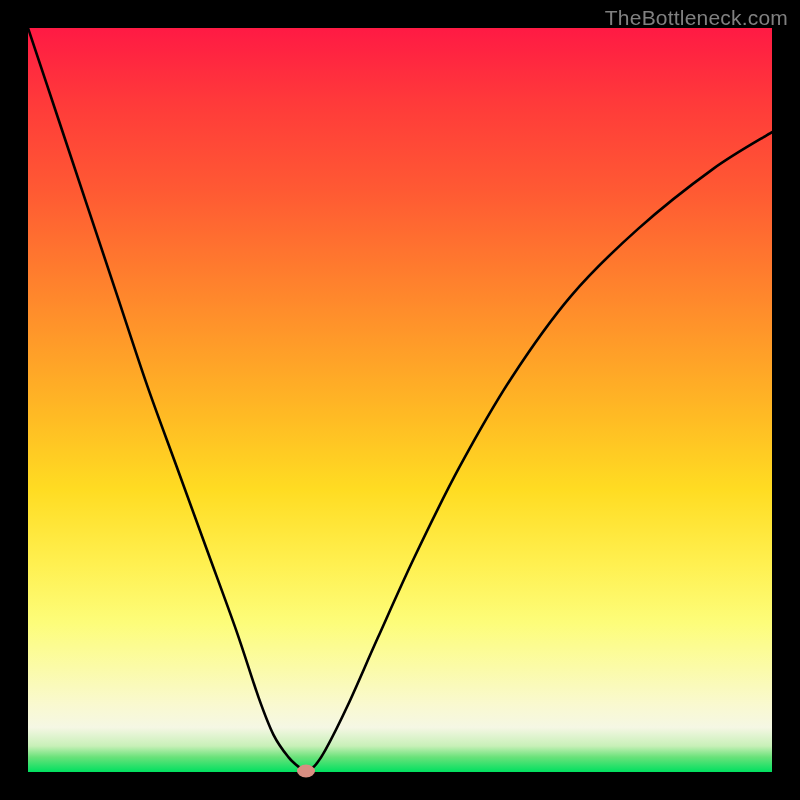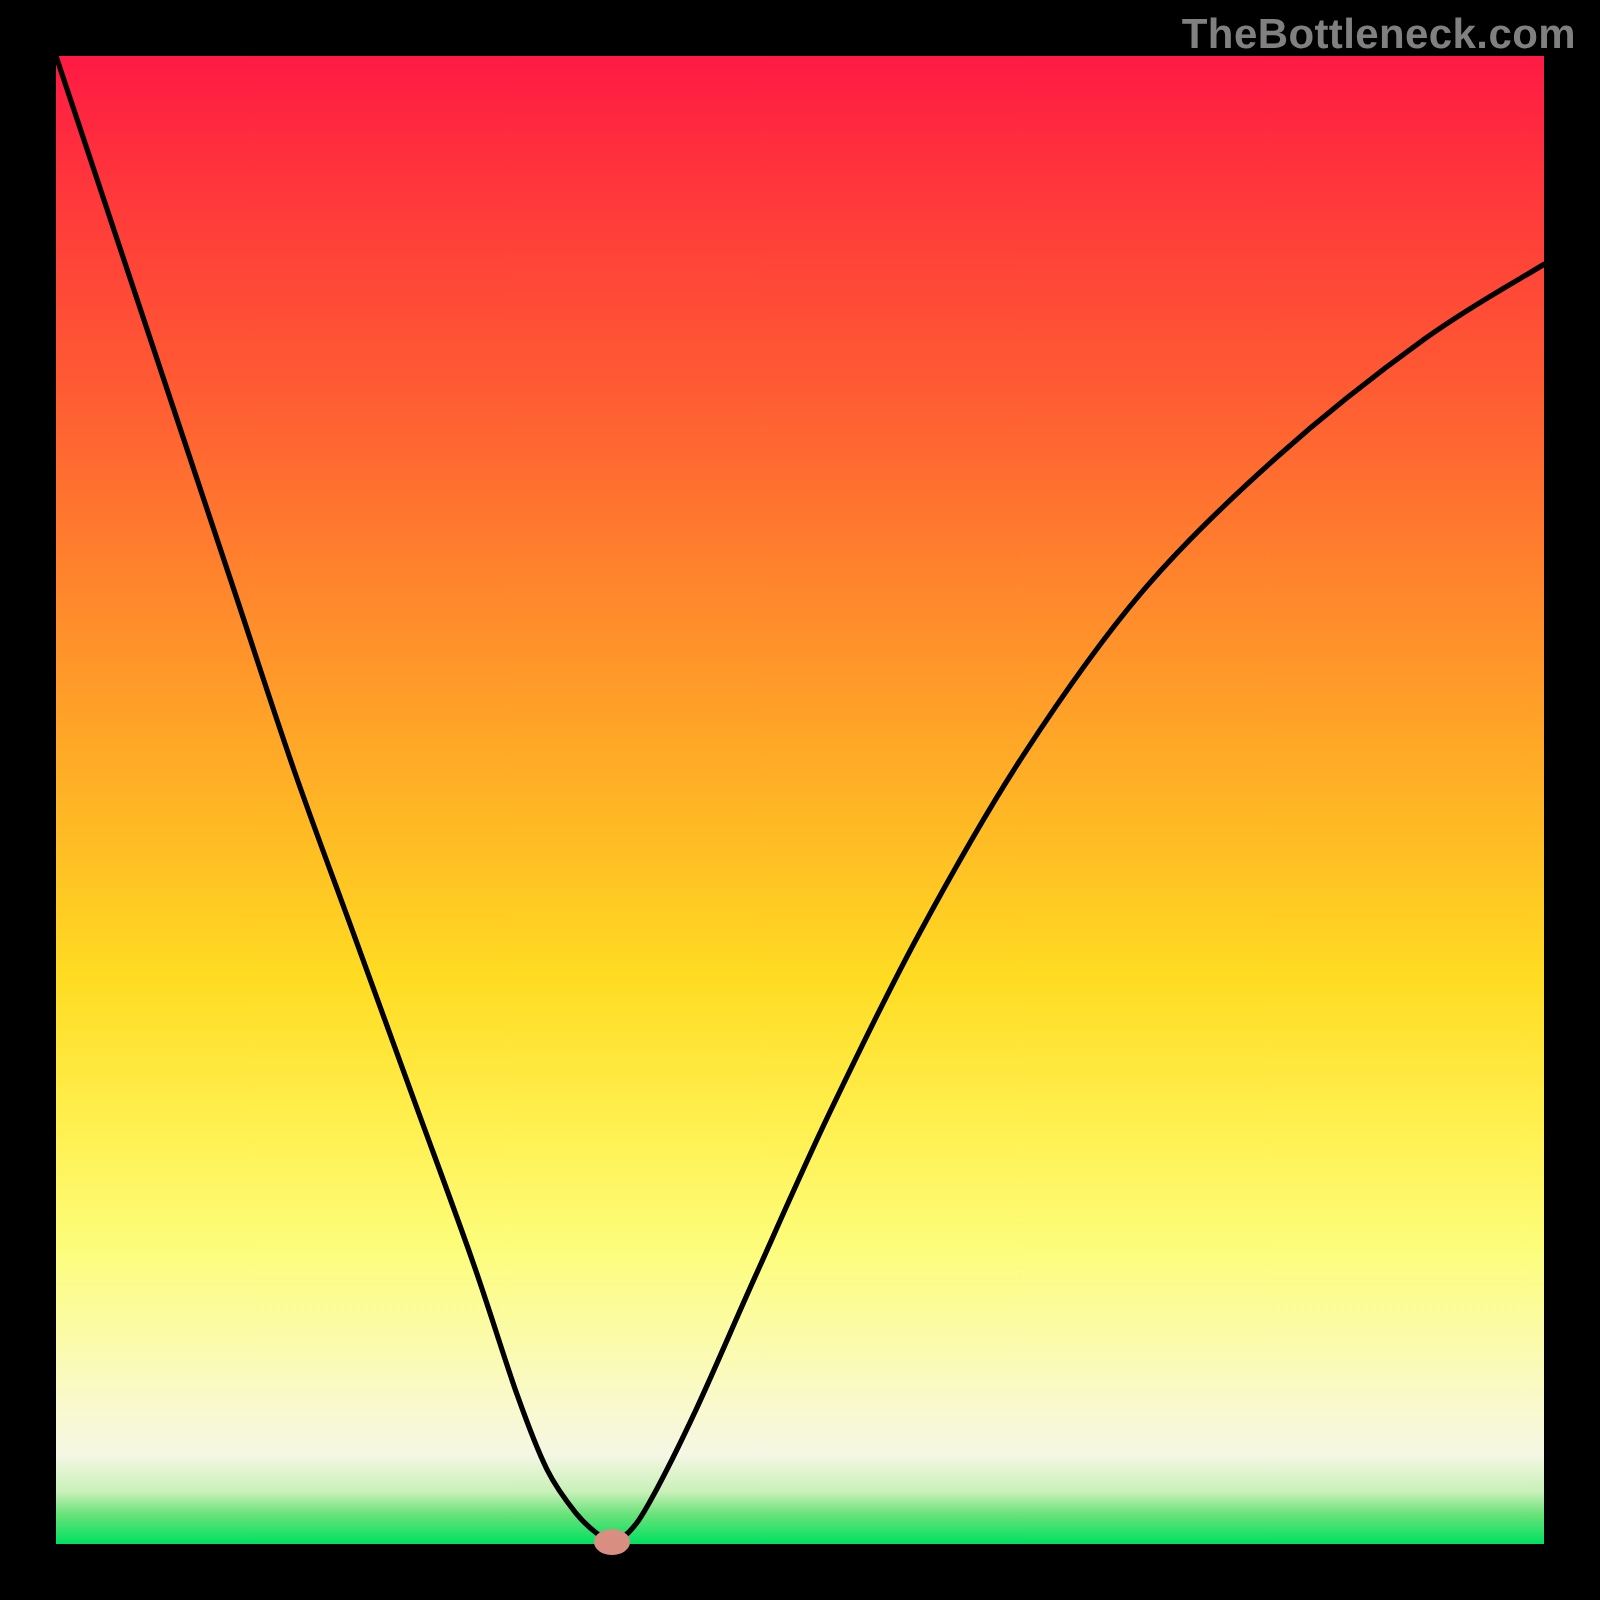--- a/index.html
+++ b/index.html
@@ -41,21 +41,21 @@
       #6ae27a 98%,
       #00e060 100%
     );
   }
   .watermark {
     position: absolute;
     top: 6px;
     right: 12px;
     color: #808080;
     font-size: 21px;
-    font-weight: 700;
+    font-weight: 400;
     letter-spacing: 0.2px;
     z-index: 10;
   }
   svg.curve {
     position: absolute;
     left: 28px;
     top: 28px;
     width: 744px;
     height: 744px;
     z-index: 5;

